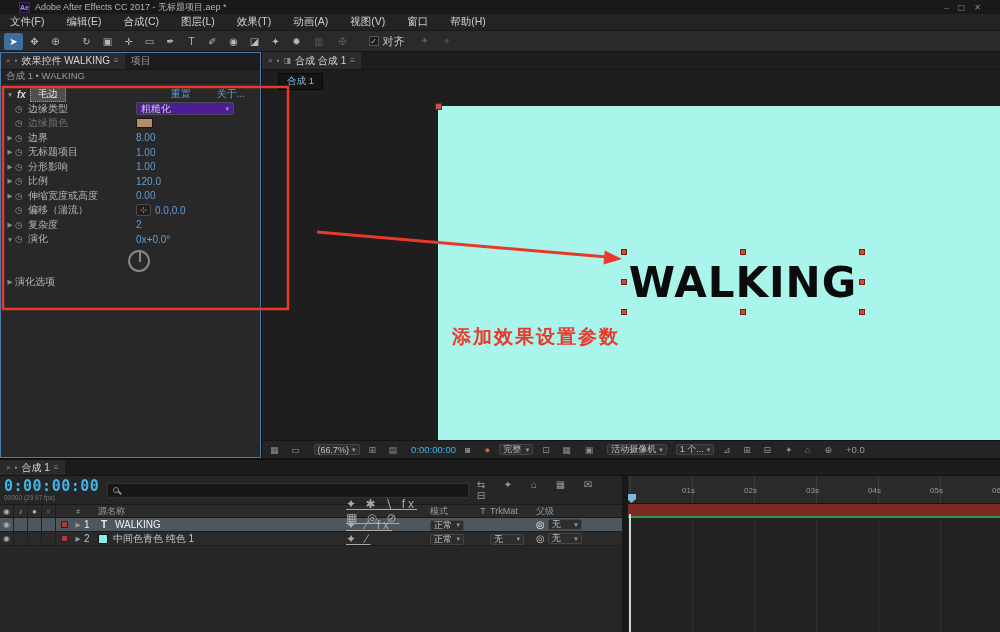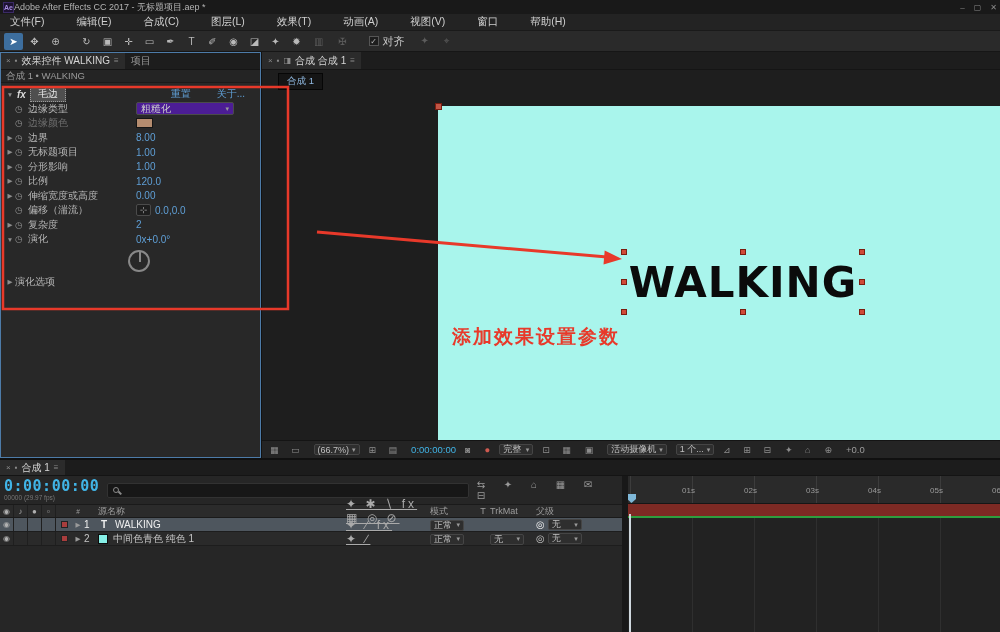--- a/index.html
+++ b/index.html
@@ -2,24 +2,24 @@
 <html><head>
 <meta charset="utf-8">
 <style>
   * { margin:0; padding:0; box-sizing:border-box; }
   html,body { width:1000px; height:632px; overflow:hidden; background:#232323;
     font-family:"Liberation Sans","DejaVu Sans",sans-serif; color:#c8c8c8; font-size:11px;
     -webkit-user-select:none; user-select:none; }
   .abs { position:absolute; }
 
   
-  #titlebar { left:0; top:0; width:1000px; height:14px; background:#191919; display:flex; align-items:center; padding:0 3px; font-size:9px; color:#b4b4b4; }
+  #titlebar { left:0; top:0; width:1000px; height:14px; background:#191919; display:flex; align-items:center; gap:5px; padding:0 19px; font-size:9px; color:#b4b4b4; }
   .ae-badge { width:11px; height:11px; background:#1d1232; color:#a78de0; font-size:7px; font-weight:bold; display:flex; align-items:center; justify-content:center; border:1px solid #3a2a66; }
   #win-controls { margin-left:auto; display:flex; gap:9px; color:#8a8a8a; font-size:8px; }
-  #menubar { left:0; top:14px; width:1000px; height:17px; background:#232323; display:flex; align-items:center; gap:20px; padding:0 4px; border-bottom:1px solid #1a1a1a; }
+  #menubar { left:0; top:14px; width:1000px; height:17px; background:#232323; display:flex; align-items:center; gap:10px; padding:0 4px; border-bottom:1px solid #1a1a1a; }
   .menu-item { padding:1px 6px; font-size:10.5px; color:#cfcfcf; }
   #toolbar { left:0; top:31px; width:1000px; height:21px; background:#2a2a2a; border-bottom:1px solid #161616; display:flex; align-items:center; padding:0 4px; gap:2px; }
   .tool { width:19px; height:17px; display:flex; align-items:center; justify-content:center; font-size:10px; color:#b9b9b9; border-radius:2px; }
   .tool.active { background:#3d6e9e; color:#fff; }
   .tool-sep { width:8px; }
   .dim-icons { color:#5c5c5c; font-size:10px; letter-spacing:6px; margin:0 6px; }
   .snap-wrap { display:flex; align-items:center; gap:4px; margin:0 8px; }
   .checkbox { width:10px; height:10px; background:#1d1d1d; border:1px solid #555; display:flex; align-items:center; justify-content:center; font-size:8px; color:#bbb; }
 
   

